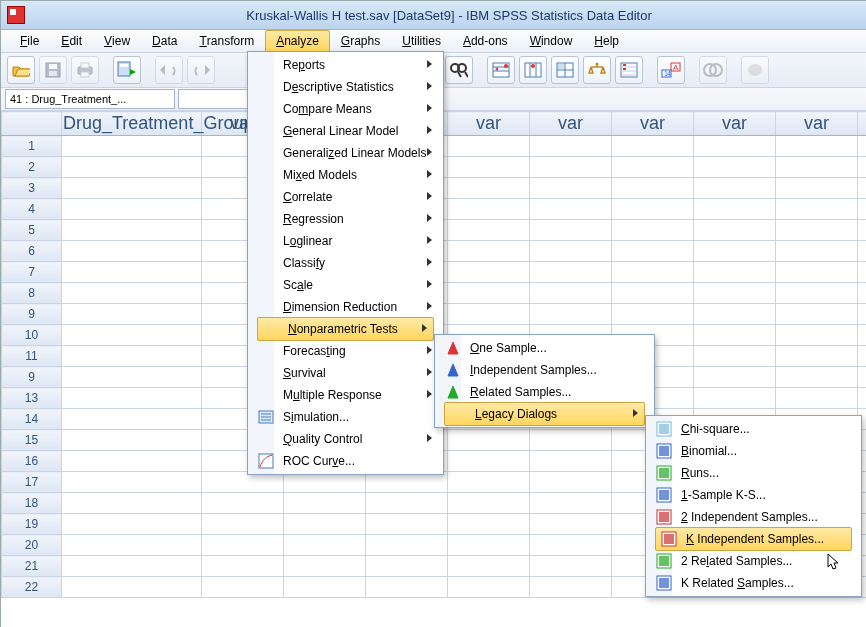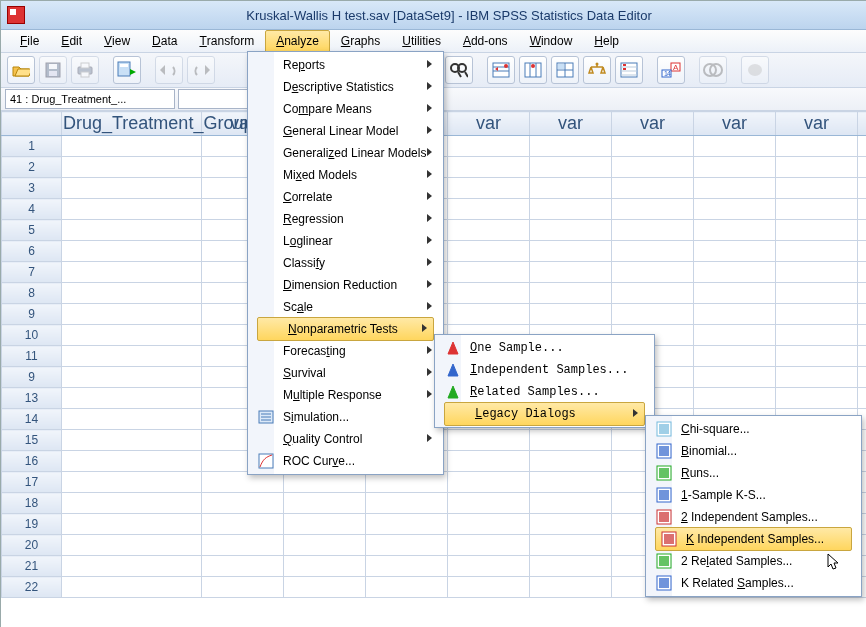--- a/index.html
+++ b/index.html
@@ -28,21 +28,21 @@
   table.grid td{background:#fff;}
   .col-var{width:140px;text-align:center;color:#33547c;}
   .col-var-dim{color:#8a97aa;}
   
   .menu{position:absolute;background:linear-gradient(to right,#f2f5fb 0,#f2f5fb 26px,#fff 26px,#fff 100%);border:1px solid #8aa3c4;box-shadow:2px 3px 6px rgba(0,0,0,0.25);padding:2px 5px;}
   .menu .row{height:22px;display:flex;align-items:center;padding:0 20px 0 30px;position:relative;white-space:nowrap;}
   .menu .row.hl{background:linear-gradient(to bottom,#ffe9a6,#ffd65e);border:1px solid #c9a63f;border-radius:2px;margin:-1px 4px;}
   .menu .row .arrow{position:absolute;right:6px;top:6px;width:0;height:0;border-top:4px solid transparent;border-bottom:4px solid transparent;border-left:5px solid #333;}
   .menu .row .ric{position:absolute;left:5px;top:3px;width:16px;height:16px;}
   .menu.m1{left:246px;top:50px;width:185px;}
-  .menu.m2{left:433px;top:333px;width:209px;font-family:Liberation Mono, monospace;}
+  .menu.m2{left:433px;top:333px;width:209px;}
   .menu.m3{left:644px;top:414px;width:205px;}
   .cursor{position:absolute;left:826px;top:552px;width:16px;height:20px;pointer-events:none;}
 </style>
 </head>
 <body>
 
 <div class="window">
 
   <div class="titlebar">
     <div class="app-icon"></div>
@@ -530,25 +530,25 @@
       </div>
       <div class="row">
         <span>L<u>o</u>glinear</span>
         <span class="arrow"></span>
       </div>
       <div class="row">
         <span>Classi<u>f</u>y</span>
         <span class="arrow"></span>
       </div>
       <div class="row">
+        <span>Sc<u>a</u>le</span>
+        <span class="arrow"></span>
+      </div>
+      <div class="row">
         <span><u>D</u>imension Reduction</span>
-        <span class="arrow"></span>
-      </div>
-      <div class="row">
-        <span>Sc<u>a</u>le</span>
         <span class="arrow"></span>
       </div>
       <div class="row hl">
         <span><u>N</u>onparametric Tests</span>
         <span class="arrow"></span>
       </div>
       <div class="row">
         <span>Forecas<u>t</u>ing</span>
         <span class="arrow"></span>
       </div>

